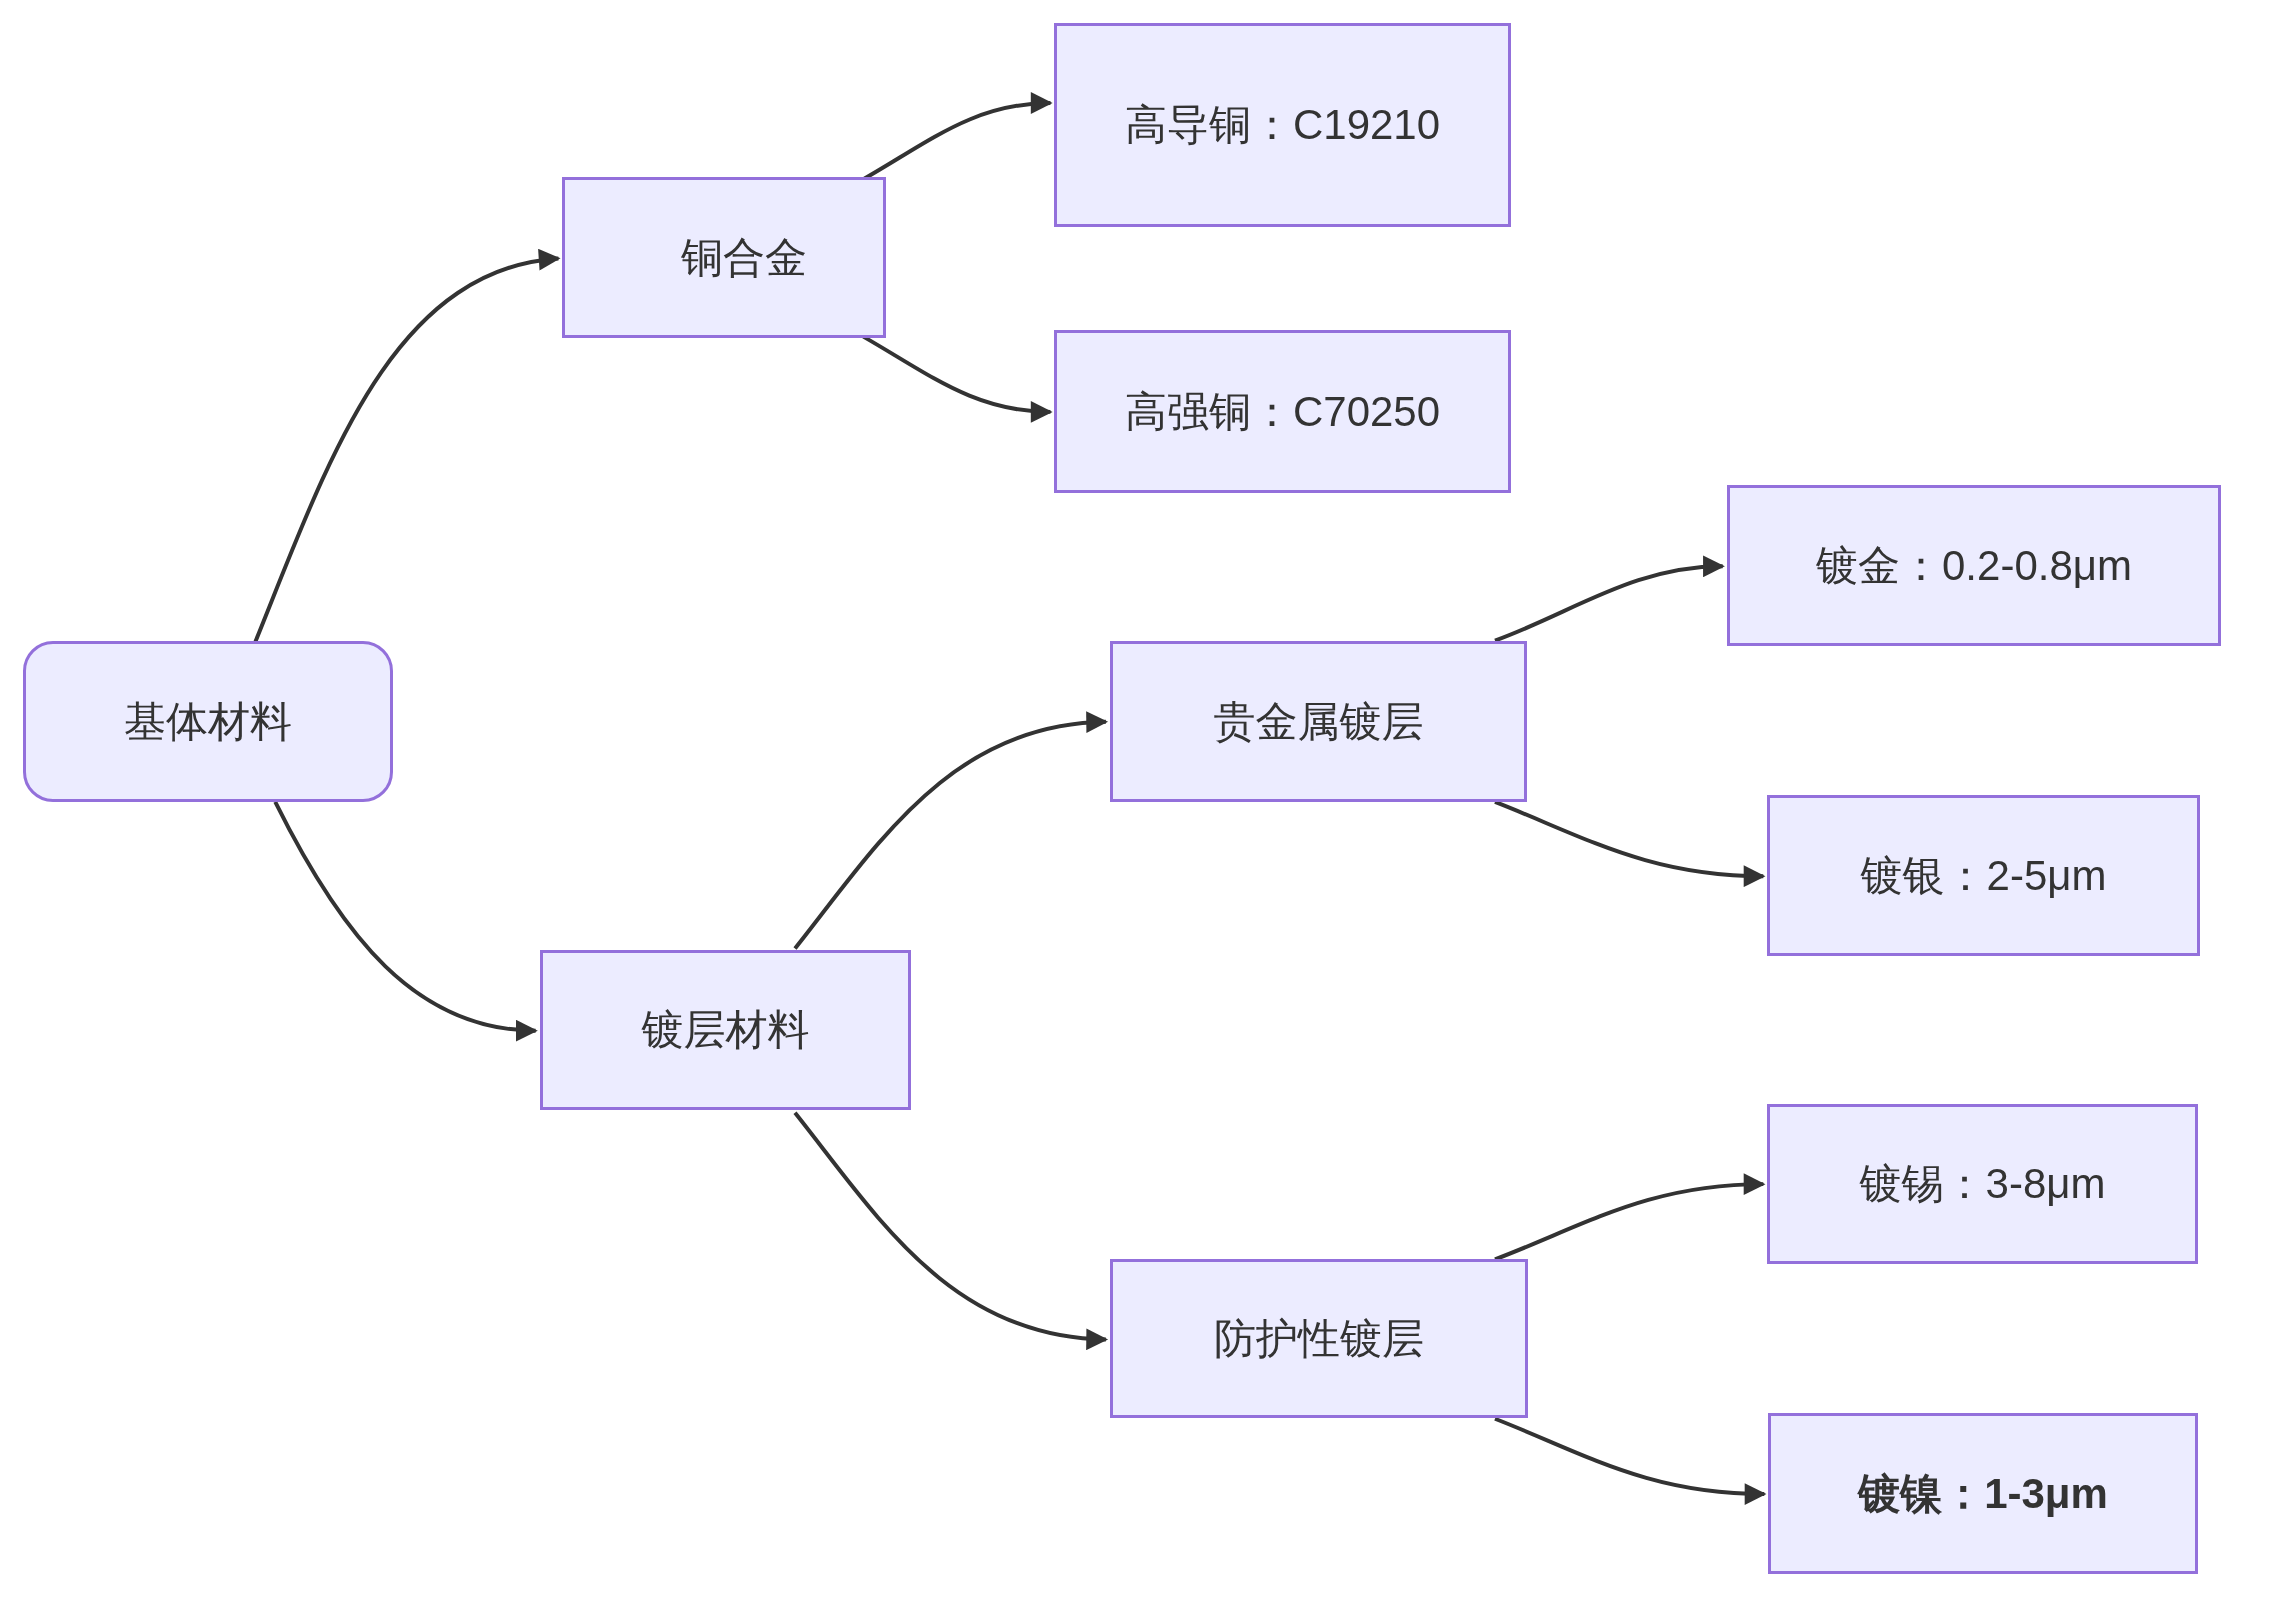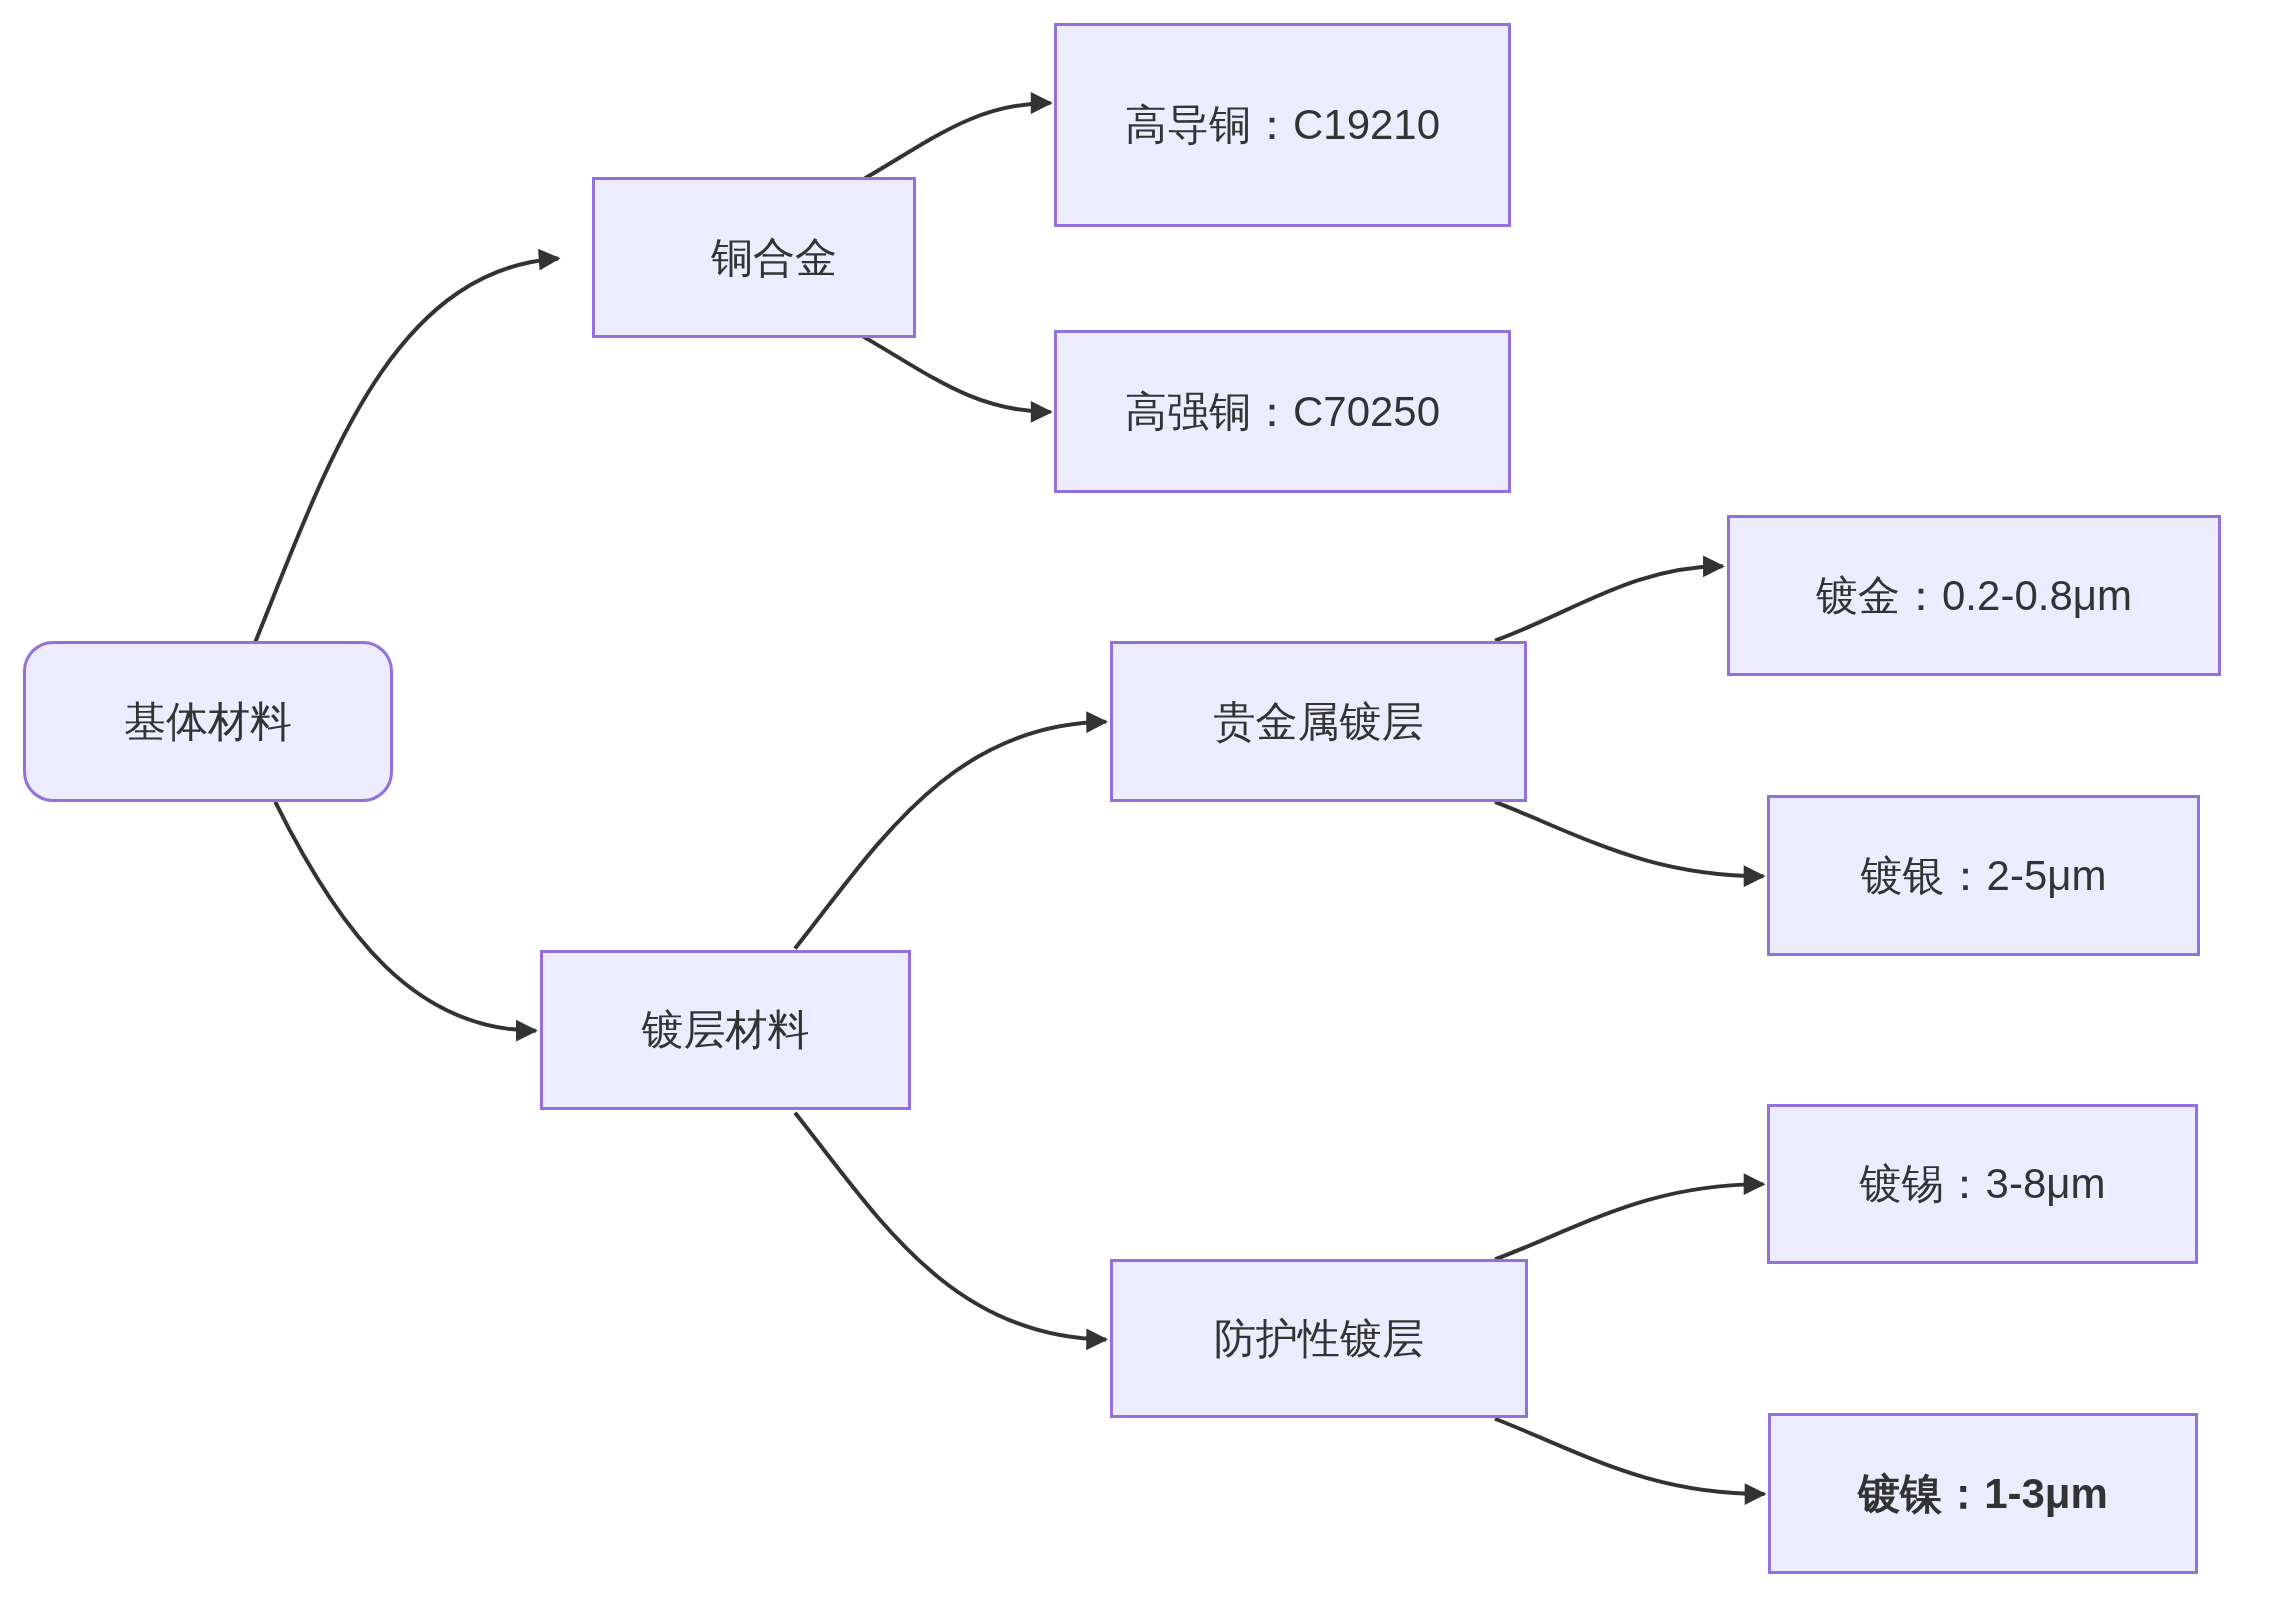--- a/index.html
+++ b/index.html
@@ -35,26 +35,26 @@
     display:flex;
     align-items:center;
     justify-content:center;
     text-align:center;
     font-size:42px;
     color:var(--text-color);
     white-space:nowrap;
   }
   
   #n-base        {left:23px;   top:641px;  width:370px; height:161px;border-radius:30px;}
-  #n-copper      {left:592px;  top:177px;  width:324px; height:161px;padding-left:40px;}
+  #n-copper      {left:562px;  top:177px;  width:324px; height:161px;padding-left:40px;}
   #n-highcond    {left:1054px; top:23px;   width:457px; height:204px;}
   #n-highstr     {left:1054px; top:330px;  width:457px; height:163px;}
   #n-plating     {left:540px;  top:950px;  width:371px; height:160px;}
   #n-precious    {left:1110px; top:641px;  width:417px; height:161px;}
-  #n-gold        {left:1727px; top:485px;  width:494px; height:161px;margin-top:30px;}
+  #n-gold        {left:1727px; top:485px;  width:494px; height:161px;}
   #n-silver      {left:1767px; top:795px;  width:433px; height:161px;}
   #n-protective  {left:1110px; top:1259px; width:418px; height:159px;}
   #n-tin         {left:1767px; top:1104px; width:431px; height:160px;}
   #n-nickel      {left:1768px; top:1413px; width:430px; height:161px;font-weight:bold;}
 </style>
 </head>
 <body>
 
 <div id="canvas">
 

